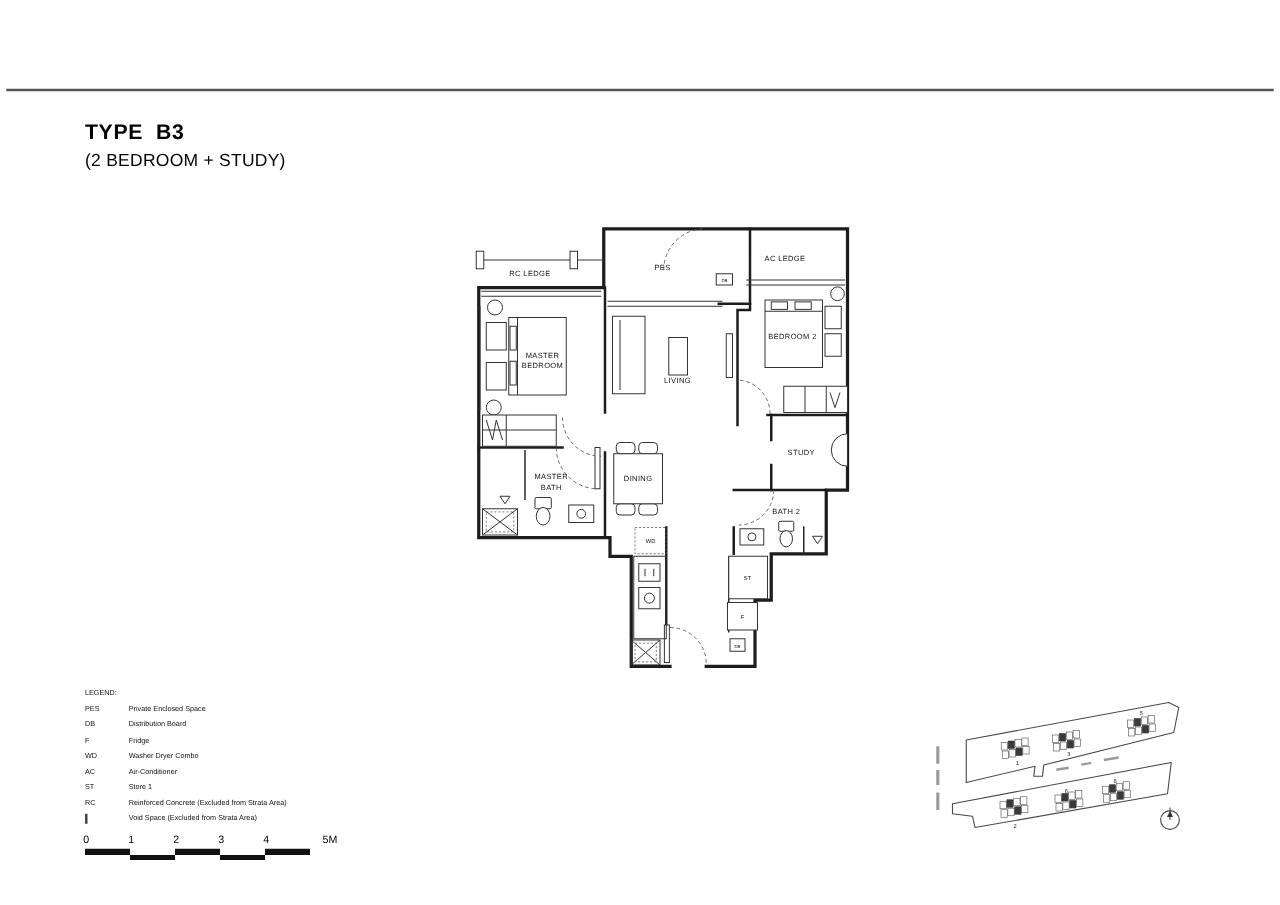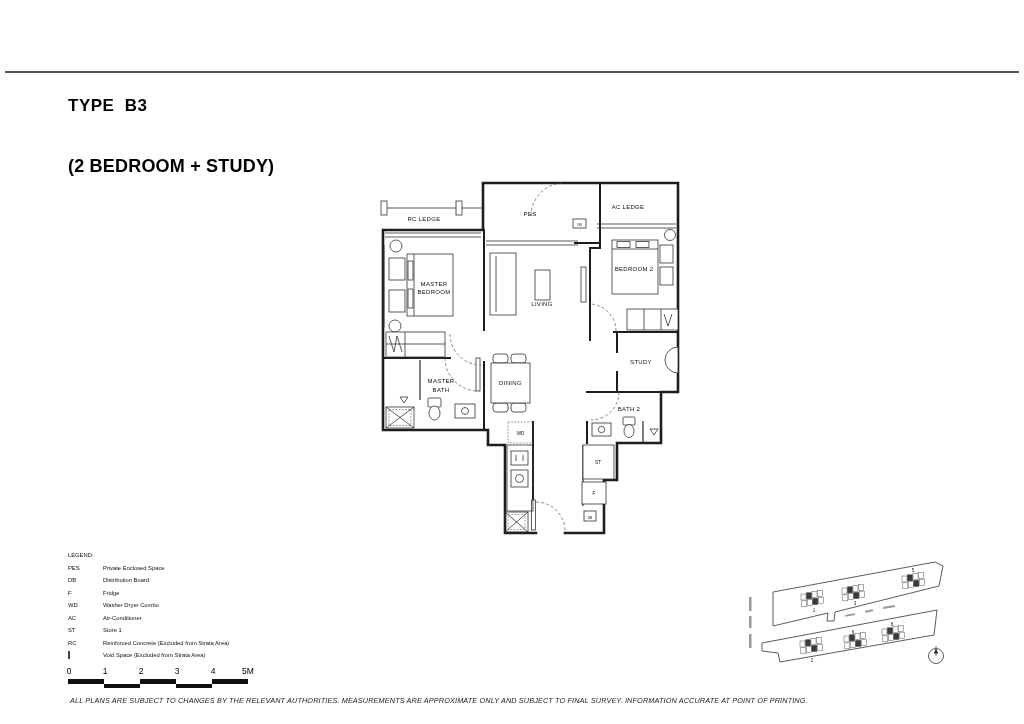--- a/index.html
+++ b/index.html
@@ -2,21 +2,21 @@
 <html><head>
 <meta charset="utf-8">
 <style>
   html,body{margin:0;padding:0;background:#fff;}
   body{width:1024px;height:724px;position:relative;overflow:hidden;
        font-family:"Liberation Sans",sans-serif;color:#000;}
   .page{position:absolute;inset:0;}
   .top-rule{position:absolute;left:5px;top:71px;width:1014px;height:2px;background:#555;}
   .pre{white-space:pre;text-align:center;}
   .hdr-title{position:absolute;left:68px;top:96px;font-size:17px;font-weight:bold;letter-spacing:.5px;}
-  .hdr-sub{position:absolute;left:68px;top:120px;font-size:18px;font-weight:bold;letter-spacing:.2px;margin-top:36px;}
+  .hdr-sub{position:absolute;left:68px;top:120px;font-size:14px;font-weight:normal;letter-spacing:.2px;}
   .unit-info{position:absolute;left:68px;top:151px;font-size:10.5px;line-height:12.2px;}
   .unit-info .variant{font-weight:bold;}
   .unit-info .gap{height:11px;}
   .fp-svg{position:absolute;left:372px;top:172px;}
   .legend{position:absolute;left:68px;top:549px;font-size:5.8px;line-height:12.55px;color:#111;}
   .legend .row{display:flex;}
   .legend .abbr{width:35px;}
   .void-icon{width:14px;height:6px;border:.8px solid #444;margin-top:3px;
      background:repeating-linear-gradient(90deg,#777 0 1px,transparent 1px 3.4px);background-size:90% 60%;background-position:center;background-repeat:no-repeat;}
   .scalebar{position:absolute;left:66px;top:666px;width:200px;height:26px;}
@@ -235,21 +235,21 @@
       <span>Void Space (Excluded from Strata Area)</span>
     </div>
   </div>
 
   <div class="scalebar">
     <span class="sb-num" style="left:3px">0</span>
     <span class="sb-num" style="left:39px">1</span>
     <span class="sb-num" style="left:75px">2</span>
     <span class="sb-num" style="left:111px">3</span>
     <span class="sb-num" style="left:147px">4</span>
-    <span class="sb-num" style="left:182px">5M</span>
+    <span class="sb-num" style="left:198px">5M</span>
     <div class="sb-seg" style="left:2px;  top:13px;  width:36px"></div>
     <div class="sb-seg" style="left:38px; top:17.5px;width:36px"></div>
     <div class="sb-seg" style="left:74px; top:13px;  width:36px"></div>
     <div class="sb-seg" style="left:110px;top:17.5px;width:36px"></div>
     <div class="sb-seg" style="left:146px;top:13px;  width:36px"></div>
   </div>
 
   <svg class="sp-svg" width="235" height="132" viewBox="0 0 235 132">
     <defs>
       <g id="cluster">
@@ -294,15 +294,14 @@
       <text class="spt" x="157" y="74">8</text>
     </g>
 
     <g>
       <circle class="sp" cx="201" cy="104" r="7.5"></circle>
       <path class="sp" d="M201,94 V104"></path>
       <path d="M201,96.5 L198.6,101.5 L203.4,101.5 Z" fill="#333"></path>
     </g>
   </svg>
 
-  <div class="disclaimer">ALL PLANS ARE SUBJECT TO CHANGES BY THE RELEVANT AUTHORITIES. MEASUREMENTS ARE APPROXIMATE ONLY AND SUBJECT TO FINAL SURVEY. INFORMATION ACCURATE AT POINT OF PRINTING.</div>
 
 </div>
 
 </body></html>

